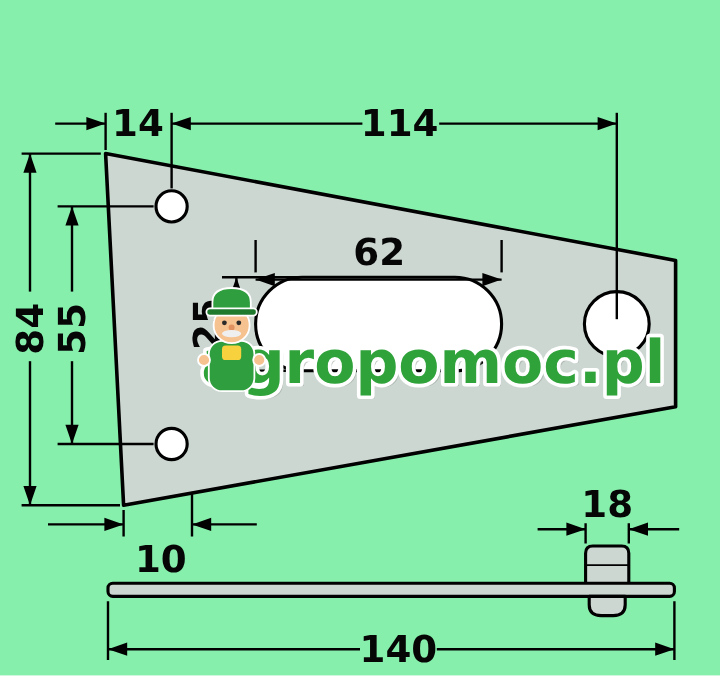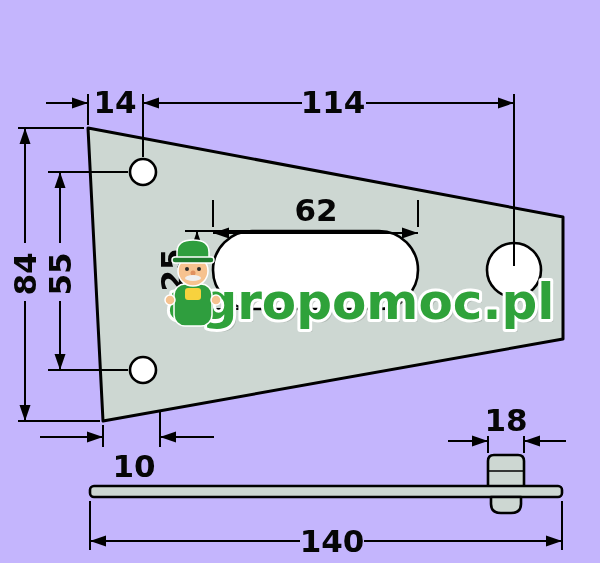--- a/index.html
+++ b/index.html
@@ -1,16 +1,16 @@
 <!DOCTYPE html>
 <html><head>
 <meta charset="utf-8">
 <style>
   html,body{margin:0;padding:0;background:#ffffff;}
-  .stage{position:relative;width:600px;height:563px;background:#c4b5fd;overflow:hidden;
+  .stage{position:relative;width:600px;height:563px;background:#86efac;overflow:hidden;
          font-family:"DejaVu Sans","Liberation Sans",sans-serif;}
   svg{display:block;}
   .ext-line{stroke:#000;stroke-width:2;fill:none;}
   .dim-line{stroke:#000;stroke-width:2;fill:none;}
   .arrow{fill:#000;stroke:none;}
   .dim-text{font-family:"DejaVu Sans","Liberation Sans",sans-serif;
             font-weight:bold;font-size:31px;fill:#060606;}
   .part{stroke:#000;stroke-width:3;stroke-linejoin:round;}
   .part-thin{stroke:#000;stroke-width:2.6;stroke-linejoin:round;}
   .hole{fill:#ffffff;stroke:#000;stroke-width:2.6;}

